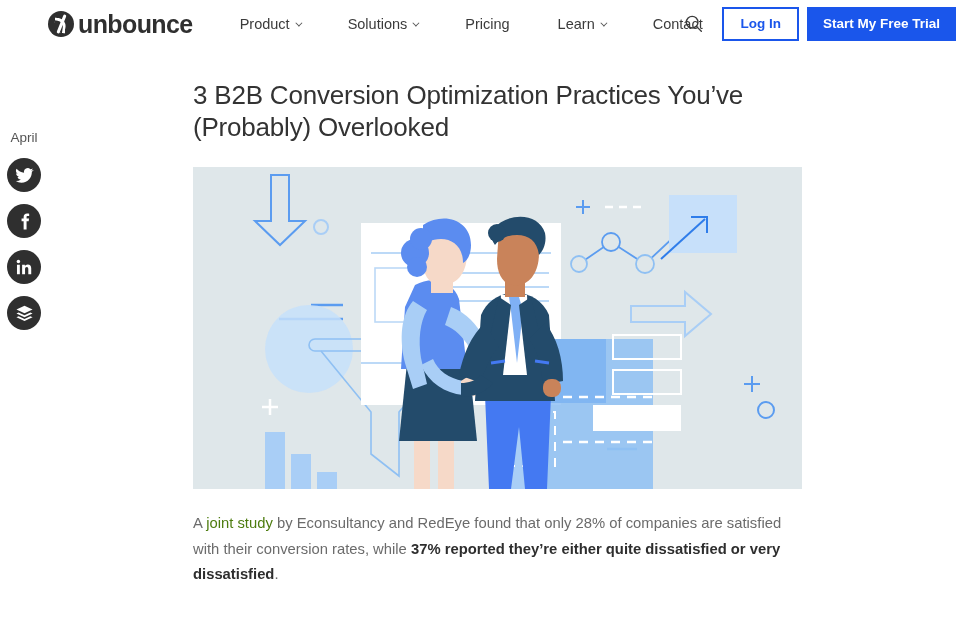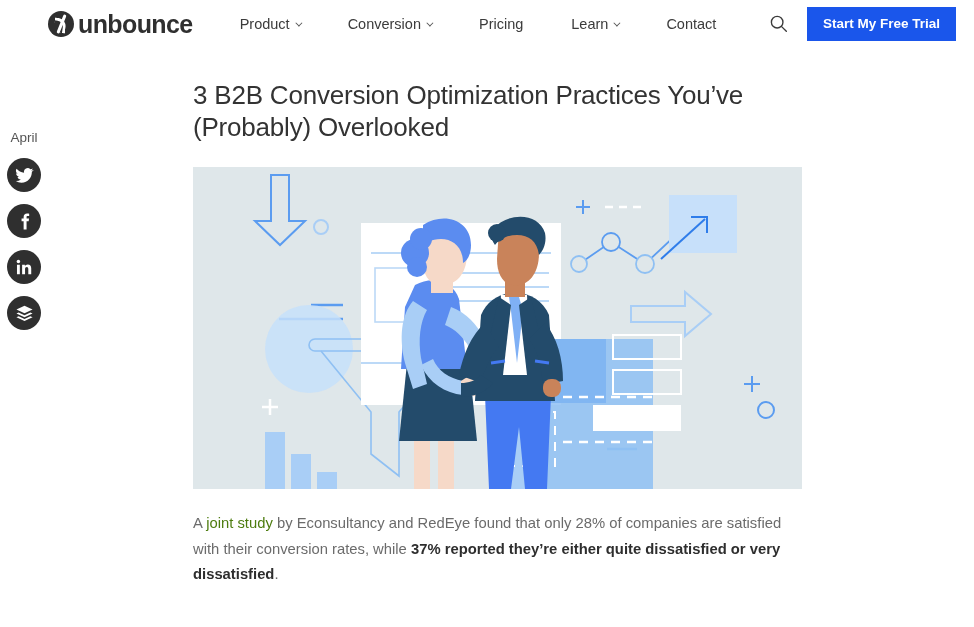--- a/index.html
+++ b/index.html
@@ -117,40 +117,41 @@
       <span class="logo-mark"></span>
       <span class="logo-text">unbounce</span>
     </div>
 
     <div class="nav">
       <div class="nav-item">
         <span>Product</span>
         <i class="caret"></i>
       </div>
       <div class="nav-item">
-        <span>Conversion</span>
+        <span>Solutions</span>
         <i class="caret"></i>
       </div>
       <div class="nav-item">
         <span>Pricing</span>
       </div>
       <div class="nav-item">
         <span>Learn</span>
         <i class="caret"></i>
       </div>
       <div class="nav-item">
         <span>Contact</span>
       </div>
     </div>
 
     <div class="header-right">
       <svg class="search-icon" viewBox="0 0 24 24">
         <circle cx="10" cy="10" r="6.3" fill="none" stroke="#3b3b3b" stroke-width="1.5"></circle>
         <line x1="14.6" y1="14.6" x2="20" y2="20" stroke="#3b3b3b" stroke-width="1.5" stroke-linecap="round"></line>
       </svg>
+      <button class="btn-login">Log In</button>
       <button class="btn-trial">Start My Free Trial</button>
     </div>
   </div>
 
   <div class="share-rail">
     <div class="share-label">April</div>
 
     <div class="share-btn">
       <svg width="19" height="19" viewBox="0 0 24 24">
         <path fill="#fff" d="M23 4.9c-.8.4-1.7.6-2.6.8 1-.6 1.7-1.5 2-2.6-.9.5-1.9.9-3 1.1a4.6 4.6 0 0 0-7.9 4.2A13.1 13.1 0 0 1 2 3.6a4.6 4.6 0 0 0 1.4 6.2c-.7 0-1.4-.2-2-.6 0 2.2 1.6 4.1 3.7 4.5-.6.2-1.3.2-2 .1a4.6 4.6 0 0 0 4.3 3.2A9.3 9.3 0 0 1 1 19a13 13 0 0 0 7.1 2.1c8.5 0 13.2-7.1 13.2-13.2v-.6c.9-.7 1.7-1.5 2.3-2.4z"></path>

